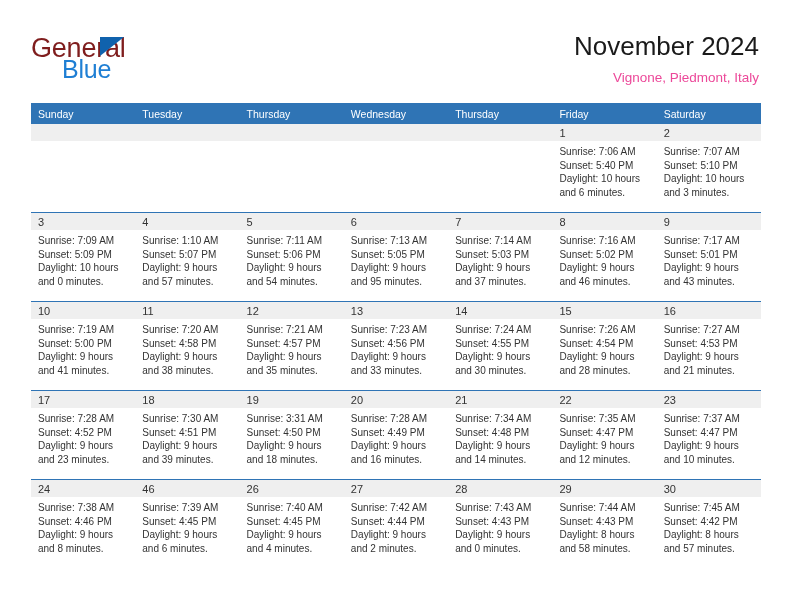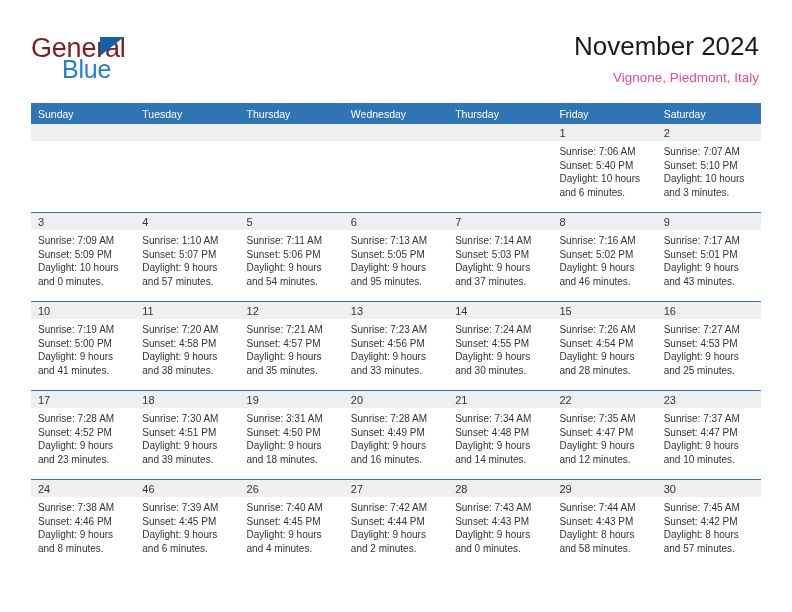--- a/index.html
+++ b/index.html
@@ -333,21 +333,21 @@
             <div>Daylight: 9 hours</div>
             <div>and 28 minutes.</div>
           </div>
         </td>
         <td>
           <div class="daynum-band">16</div>
           <div class="cell-body">
             <div>Sunrise: 7:27 AM</div>
             <div>Sunset: 4:53 PM</div>
             <div>Daylight: 9 hours</div>
-            <div>and 25 minutes.</div>
+            <div>and 21 minutes.</div>
           </div>
         </td>
       </tr>
 
       <tr class="week">
         <td>
           <div class="daynum-band">17</div>
           <div class="cell-body">
             <div>Sunrise: 7:28 AM</div>
             <div>Sunset: 4:52 PM</div>

